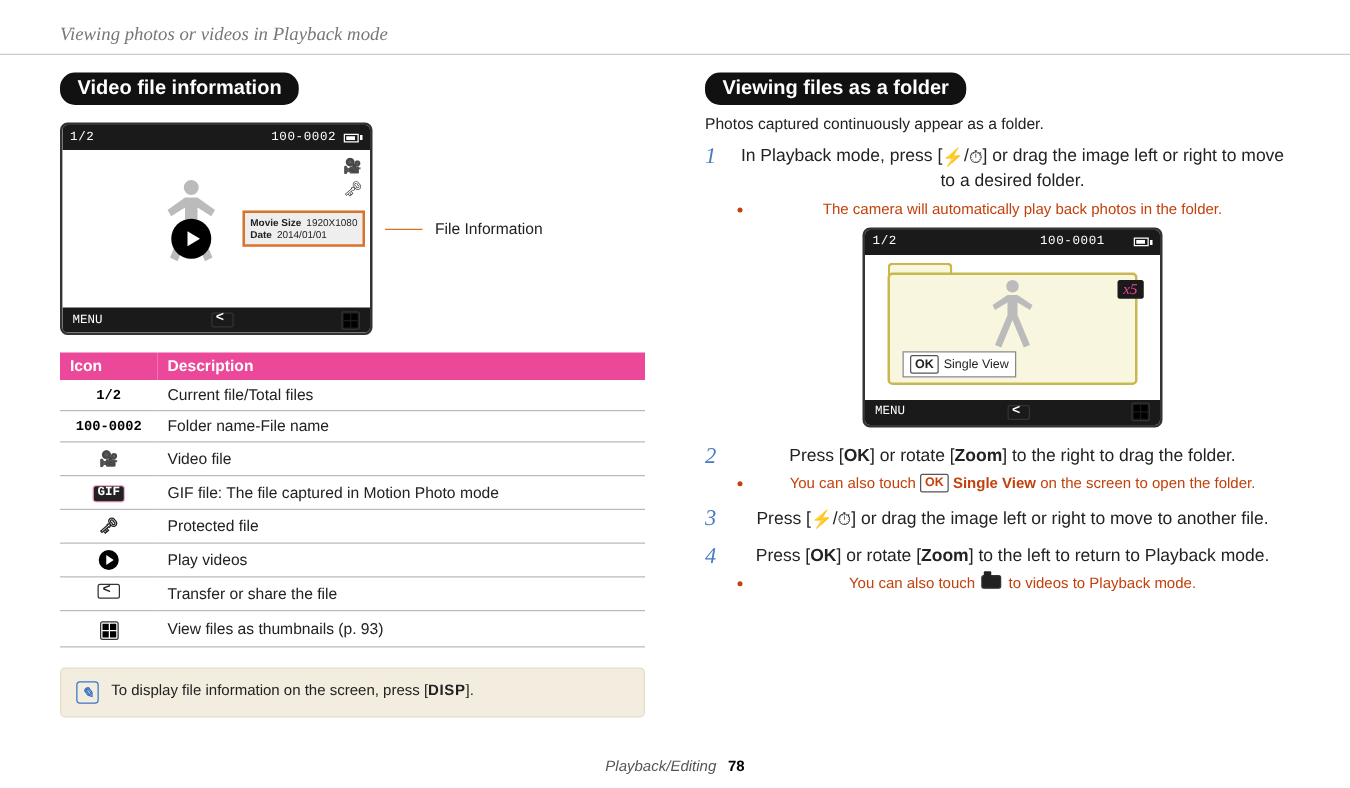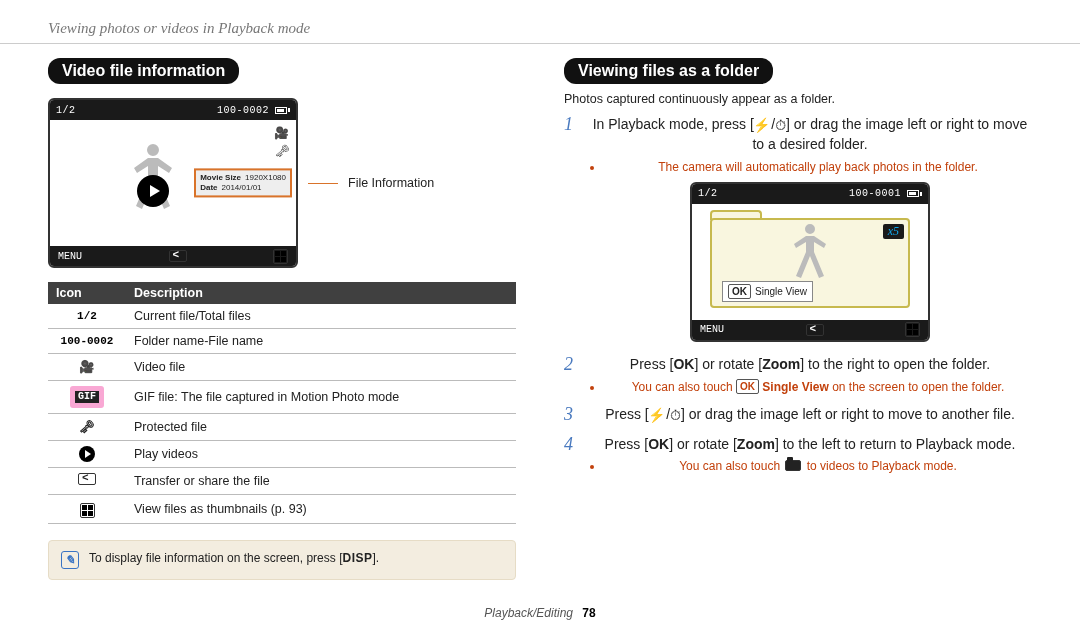--- a/index.html
+++ b/index.html
@@ -85,27 +85,27 @@
     font-size:8px; font-family:Arial,sans-serif; padding:3px 4px; line-height:1.2;
   }
   .info-box .row{display:flex; gap:4px;}
   .info-box .k{font-weight:700;}
   .callout-line { width:30px; border-top:1px solid #d9732a; }
   .callout-text { font-size:12.5px; }
 
   
   table.desc { width:100%; border-collapse: collapse; font-size:12.5px; }
   table.desc th {
-    background:#404040; color:#fff; text-align:left; font-weight:700;
+    background:#ec4899; color:#fff; text-align:left; font-weight:700;
     padding:4px 8px; font-size:12.5px;
   }
   table.desc th.icon-h { width:78px; }
   table.desc td { border-bottom:1px solid #bbb; padding:5px 8px; vertical-align:middle; }
   table.desc td.icon { text-align:center; font-family:"Courier New",monospace; font-weight:700; }
-  .ic-box { display:inline-block; min-width:18px; padding:1px 3px; border:5px solid #f9a8d4; border-radius:3px; font-size:10px; line-height:1; background:#222; color:#fff; }
+  .ic-box { display:inline-block; min-width:18px; padding:1px 3px; border:1px solid #f9a8d4; border-radius:3px; font-size:10px; line-height:1; background:#222; color:#fff; }
   .ic-key { display:inline-block; font-size:11px; font-weight:700; color:#000; }
   .ic-play { display:inline-flex; width:16px;height:16px;border-radius:50%;background:#000;align-items:center;justify-content:center; vertical-align:middle;}
   .ic-play::after{content:"";border-left:6px solid #fff;border-top:4px solid transparent;border-bottom:4px solid transparent;margin-left:1px;}
   .ic-share { display:inline-block;width:18px;height:12px;border:1px solid #333;border-radius:2px;position:relative;}
   .ic-share::after{content:"<";position:absolute;left:3px;top:-2px;font-size:11px;font-weight:700;}
   .ic-grid{display:inline-grid;grid-template-columns:repeat(2,5px);grid-template-rows:repeat(2,5px);gap:1px;padding:1px;border:1px solid #333;border-radius:2px;}
   .ic-grid span{background:#000;}
 
   .notebox {
     margin-top:16px; display:flex; gap:10px; align-items:flex-start;
@@ -143,22 +143,22 @@
   .lcd.folder .folder-shape{
     position:absolute; left:18px; right:18px; top:14px; bottom:12px;
     border:2px solid #c7b94e; background:#f9f6df; border-radius:4px;
   }
   .lcd.folder .folder-tab{
     position:absolute; left:18px; top:6px; width:52px; height:10px;
     border:2px solid #c7b94e; border-bottom:none; background:#f9f6df;
     border-radius:4px 4px 0 0;
   }
   .lcd.folder .count-badge{
-    position:absolute; right:24px; top:20px;
-    background:#1a1a1a;color:#0ea5e9;font-style:italic;font-family:Georgia,serif;
+    position:absolute; right:13px; top:20px;
+    background:#1a1a1a;color:#ec4899;font-style:italic;font-family:Georgia,serif;
     font-size:12px;padding:0 5px;border-radius:2px;
   }
   .lcd.folder .ok-single{
     position:absolute; left:30px; bottom:18px;
     border:1px solid #888; background:#fff; padding:2px 5px; font-size:10px;
     display:flex; gap:4px; align-items:center;
   }
   .lcd.folder .sil2{
     position:absolute; left:50%; top:48%; transform:translate(-50%,-50%);
     width:54px; height:78px;
@@ -306,21 +306,21 @@
           <span>In Playback mode, press [</span><span class="nav-icon">⚡</span>/<span class="nav-icon">⏱</span><span>] or drag the image left or right to move to a desired folder.</span>
         </div>
         <ul class="bul">
             <li>The camera will automatically play back photos in the folder.</li>
           </ul>
 
         <div class="folder-wrap">
           <div class="lcd folder" style="width:240px;height:160px;">
             <div class="lcd-top">
               <span>1/2</span>
-              <span style="display:flex;gap:6px;align-items:center;">
+              <span style="display:flex;gap:23px;align-items:center;">
                 <span>100-0001</span>
                 <span class="batt">
                     <span class="b"></span>
                     <span class="tip"></span>
                   </span>
               </span>
             </div>
             <div class="lcd-body">
               <div class="folder-tab"></div>
               <div class="folder-shape"></div>
@@ -344,21 +344,21 @@
                   <span></span>
                   <span></span>
                 </span>
             </div>
           </div>
         </div>
       </li>
 
       <li>
         <div class="main">
-          <span>Press [</span><span class="bold">OK</span><span>] or rotate [</span><span class="bold">Zoom</span><span>] to the right to open the folder.</span>
+          <span>Press [</span><span class="bold">OK</span><span>] or rotate [</span><span class="bold">Zoom</span><span>] to the right to drag the folder.</span>
         </div>
         <ul class="bul">
             <li>
           <span>You can also touch </span><span class="btn-key">OK</span> <span class="bold">Single View</span><span> on the screen to open the folder.</span>
         </li>
           </ul>
       </li>
 
       <li>
         <div class="main">

